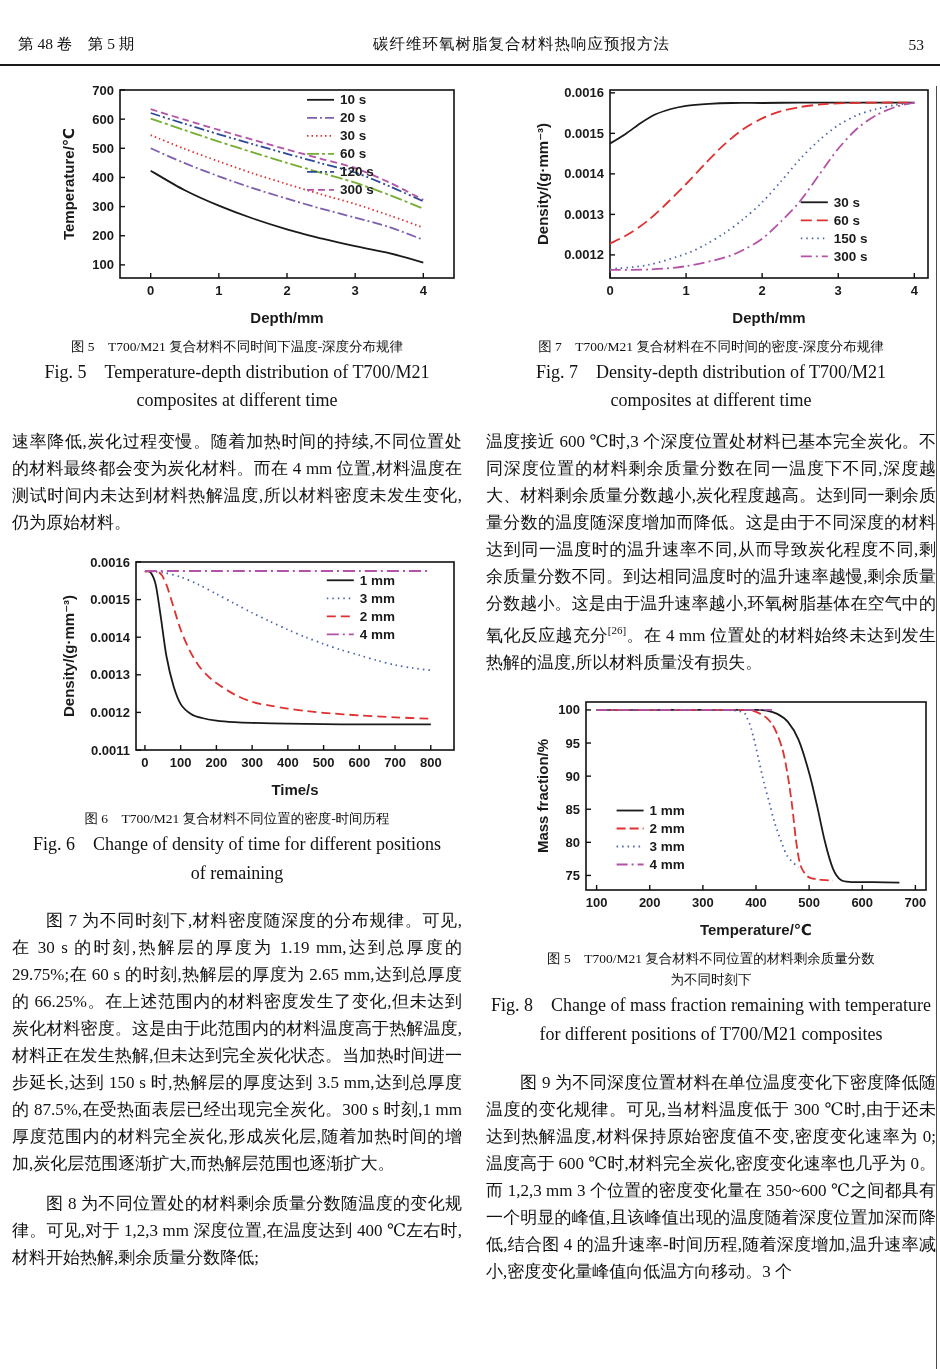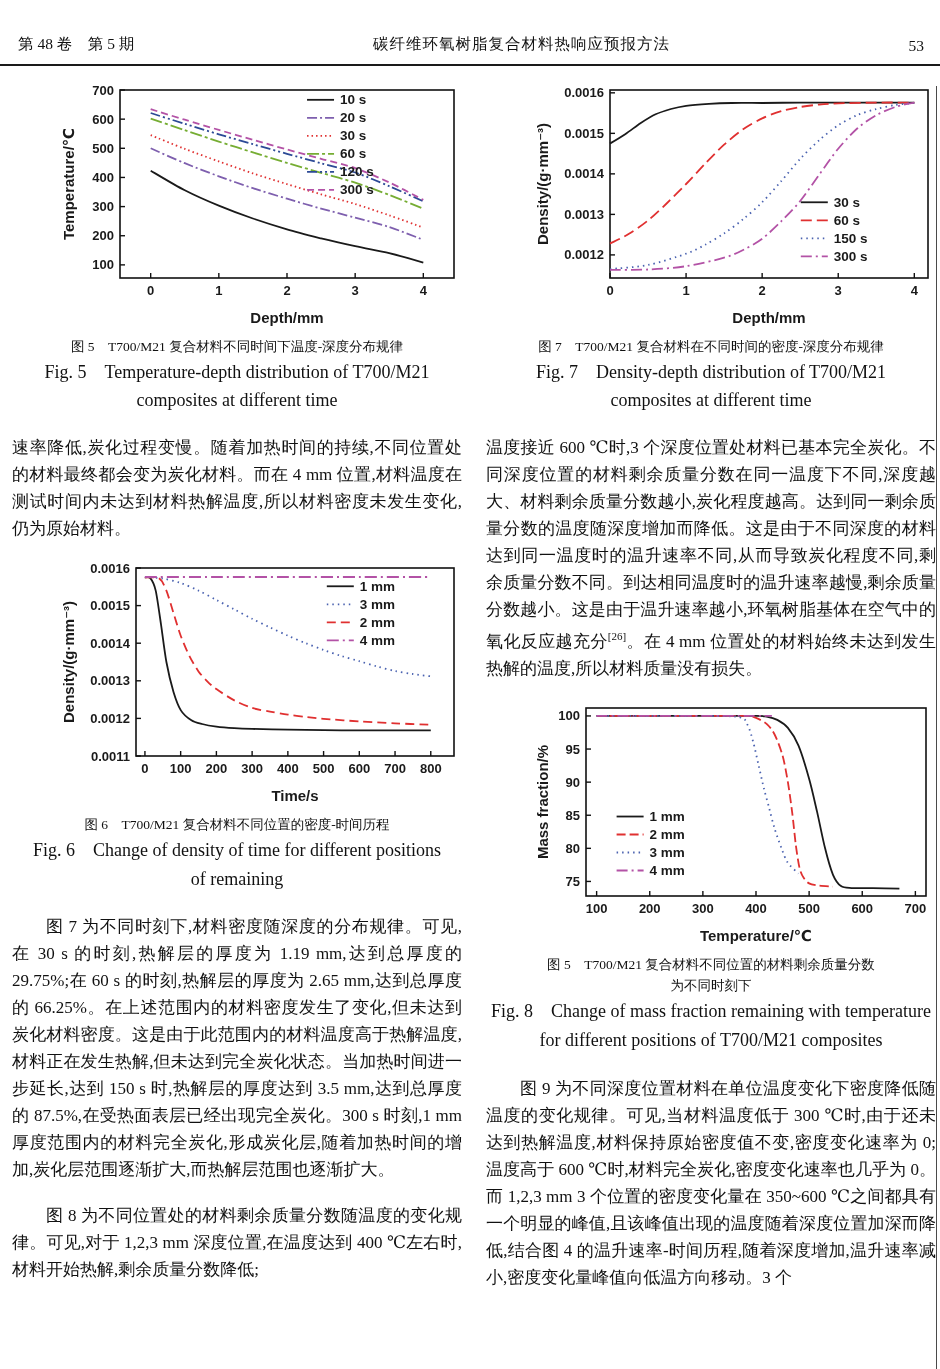--- a/index.html
+++ b/index.html
@@ -1,27 +1,27 @@
 <!DOCTYPE html>
 <html><head>
 <meta charset="utf-8">
 <style>
   html,body{margin:0;padding:0;background:#f2f2f2;}
   .page{position:relative;width:940px;height:1369px;background:#fff;overflow:hidden;
         font-family:"Liberation Serif","DejaVu Serif",serif;color:#111;}
-  .header{display:flex;justify-content:space-between;align-items:flex-end;
+  .header{display:flex;justify-content:space-between;align-items:center;
           padding:34px 16px 9px 18px;border-bottom:2px solid #1a1a1a;font-size:15.5px;}
   .header .htitle{letter-spacing:1px;font-family:Liberation Serif, serif;}
   .page-edge{position:absolute;right:3px;top:86px;bottom:0;width:1px;background:#4a4a4a;}
   .columns{display:flex;gap:24px;padding:8px 14px 0 12px;}
   .col{width:450px;}
   .chart-wrap{margin:6px 0 2px 48px;}
   .cap{text-align:center;font-size:13.5px;line-height:1.6;color:#111;}
   .cap.en{font-size:18px;}
-  .para{font-size:17px;line-height:27px;text-align:justify;margin:19px 0 0 0;}
+  .para{font-size:17px;line-height:27px;text-align:justify;margin:13px 0 0 0;}
   .para.indent{text-indent:2em;}
   sup{font-size:11px;}
   svg text.tick{font:600 13px "Liberation Sans","DejaVu Sans",sans-serif;fill:#1a1a1a;}
   svg text.axis-label{font:600 15px "Liberation Sans","DejaVu Sans",sans-serif;fill:#1a1a1a;}
   svg text.legend{font:600 13.5px "Liberation Sans","DejaVu Sans",sans-serif;fill:#1a1a1a;}
 </style>
 </head>
 <body>
 
 <div class="page">

